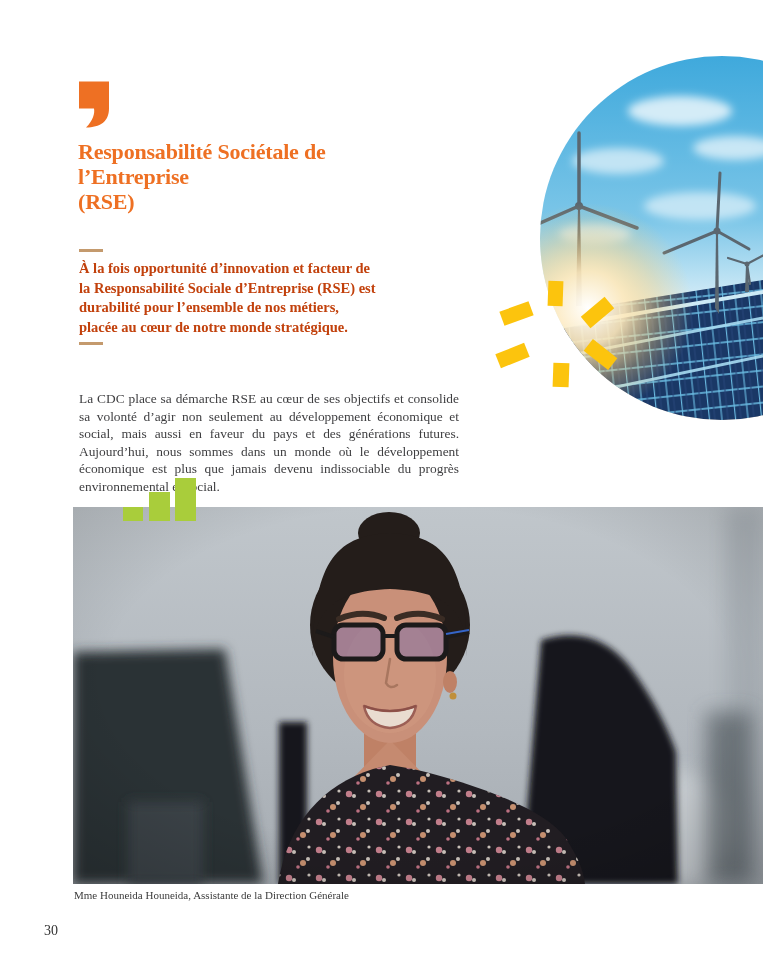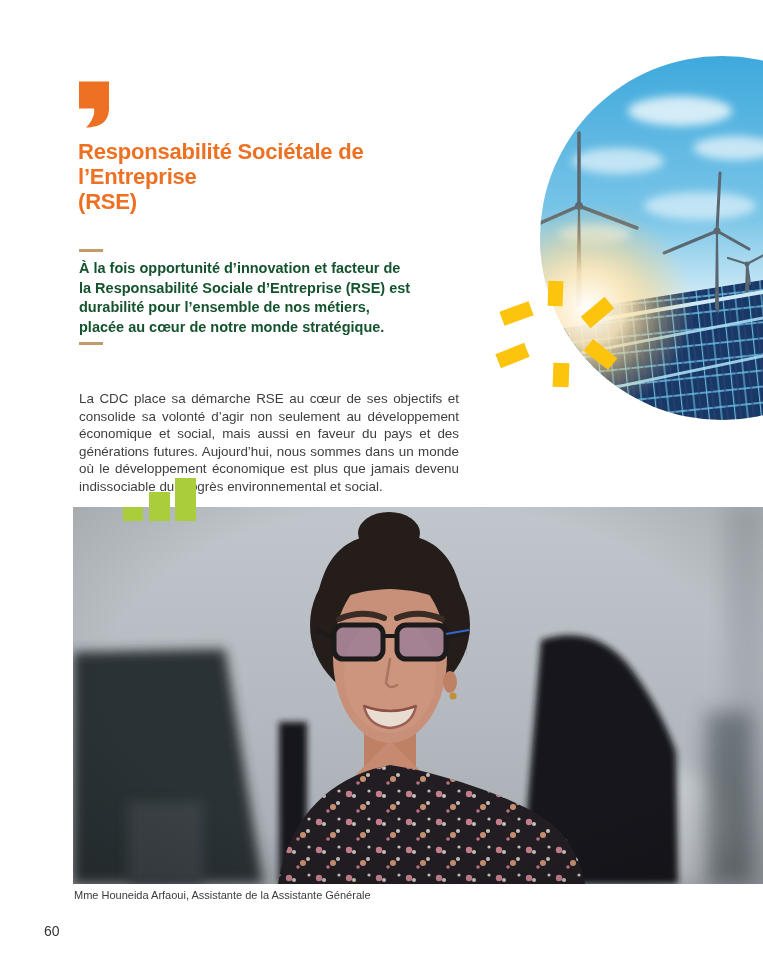--- a/index.html
+++ b/index.html
@@ -1,27 +1,27 @@
 <!DOCTYPE html>
 <html><head>
 <meta charset="utf-8">
 <style>
   html,body{margin:0;padding:0;background:#ffffff;}
   .page{position:relative;width:763px;height:970px;background:#fff;overflow:hidden;
-        font-family:Liberation Sans, sans-serif;}
+        font-family:Liberation Serif, serif;}
 
   
   .quote-icon{position:absolute;left:79px;top:81px;width:30px;height:47px;}
   .headline{position:absolute;left:78px;top:139px;width:330px;
             font-size:22px;line-height:25px;font-weight:bold;color:#ee7023;letter-spacing:-0.2px;}
   .rule{position:absolute;left:79px;width:24px;height:3px;background:#c49a6d;}
   .rule-top{top:249px;}
   .rule-bottom{top:342px;}
   .intro{position:absolute;left:79px;top:259px;width:360px;
-         font-size:14.5px;line-height:19.5px;font-weight:bold;color:#14532d;}
+         font-size:14.5px;line-height:19.5px;font-weight:bold;color:#c2410c;}
   .bodytext{position:absolute;left:79px;top:366px;width:380px;
             font-size:13.4px;line-height:17.5px;color:#3e3e40;text-align:justify;margin-top:24px;}
 
   
   .circle-photo{position:absolute;left:540px;top:56px;width:223px;height:364px;}
 
   
   .ray{position:absolute;background:#fcc40d;z-index:5;}
   .ray1{left:548px;top:281px;width:15px;height:25px;transform:rotate(2deg);}
   .ray2{left:501px;top:306px;width:31px;height:15px;transform:rotate(-20deg);}
@@ -227,16 +227,16 @@
     <path d="M373,127 L396,123" stroke="#3565c8" stroke-width="2"></path>
 
     <path d="M317,152 L313,176 Q317,183 324,178" stroke="#a8765f" stroke-width="2.5" fill="none" stroke-linecap="round"></path>
 
     <path d="M291,199 Q317,209 343,199 Q339,219 317,221 Q295,219 291,199 Z" fill="#e9dcd0" stroke="#9c5f55" stroke-width="2.5" stroke-linejoin="round"></path>
     <path d="M291,199 Q317,209 343,199" stroke="#8c5048" stroke-width="2" fill="none"></path>
 
     <rect width="690" height="377" fill="url(#vig)"></rect>
   </svg>
 
-  <div class="caption">Mme Houneida Arfaoui, Assistante de la Assistante Générale</div>
-  <div class="page-number">60</div>
+  <div class="caption">Mme Houneida Houneida, Assistante de la Direction Générale</div>
+  <div class="page-number">30</div>
 
 </div>
 
 </body></html>

